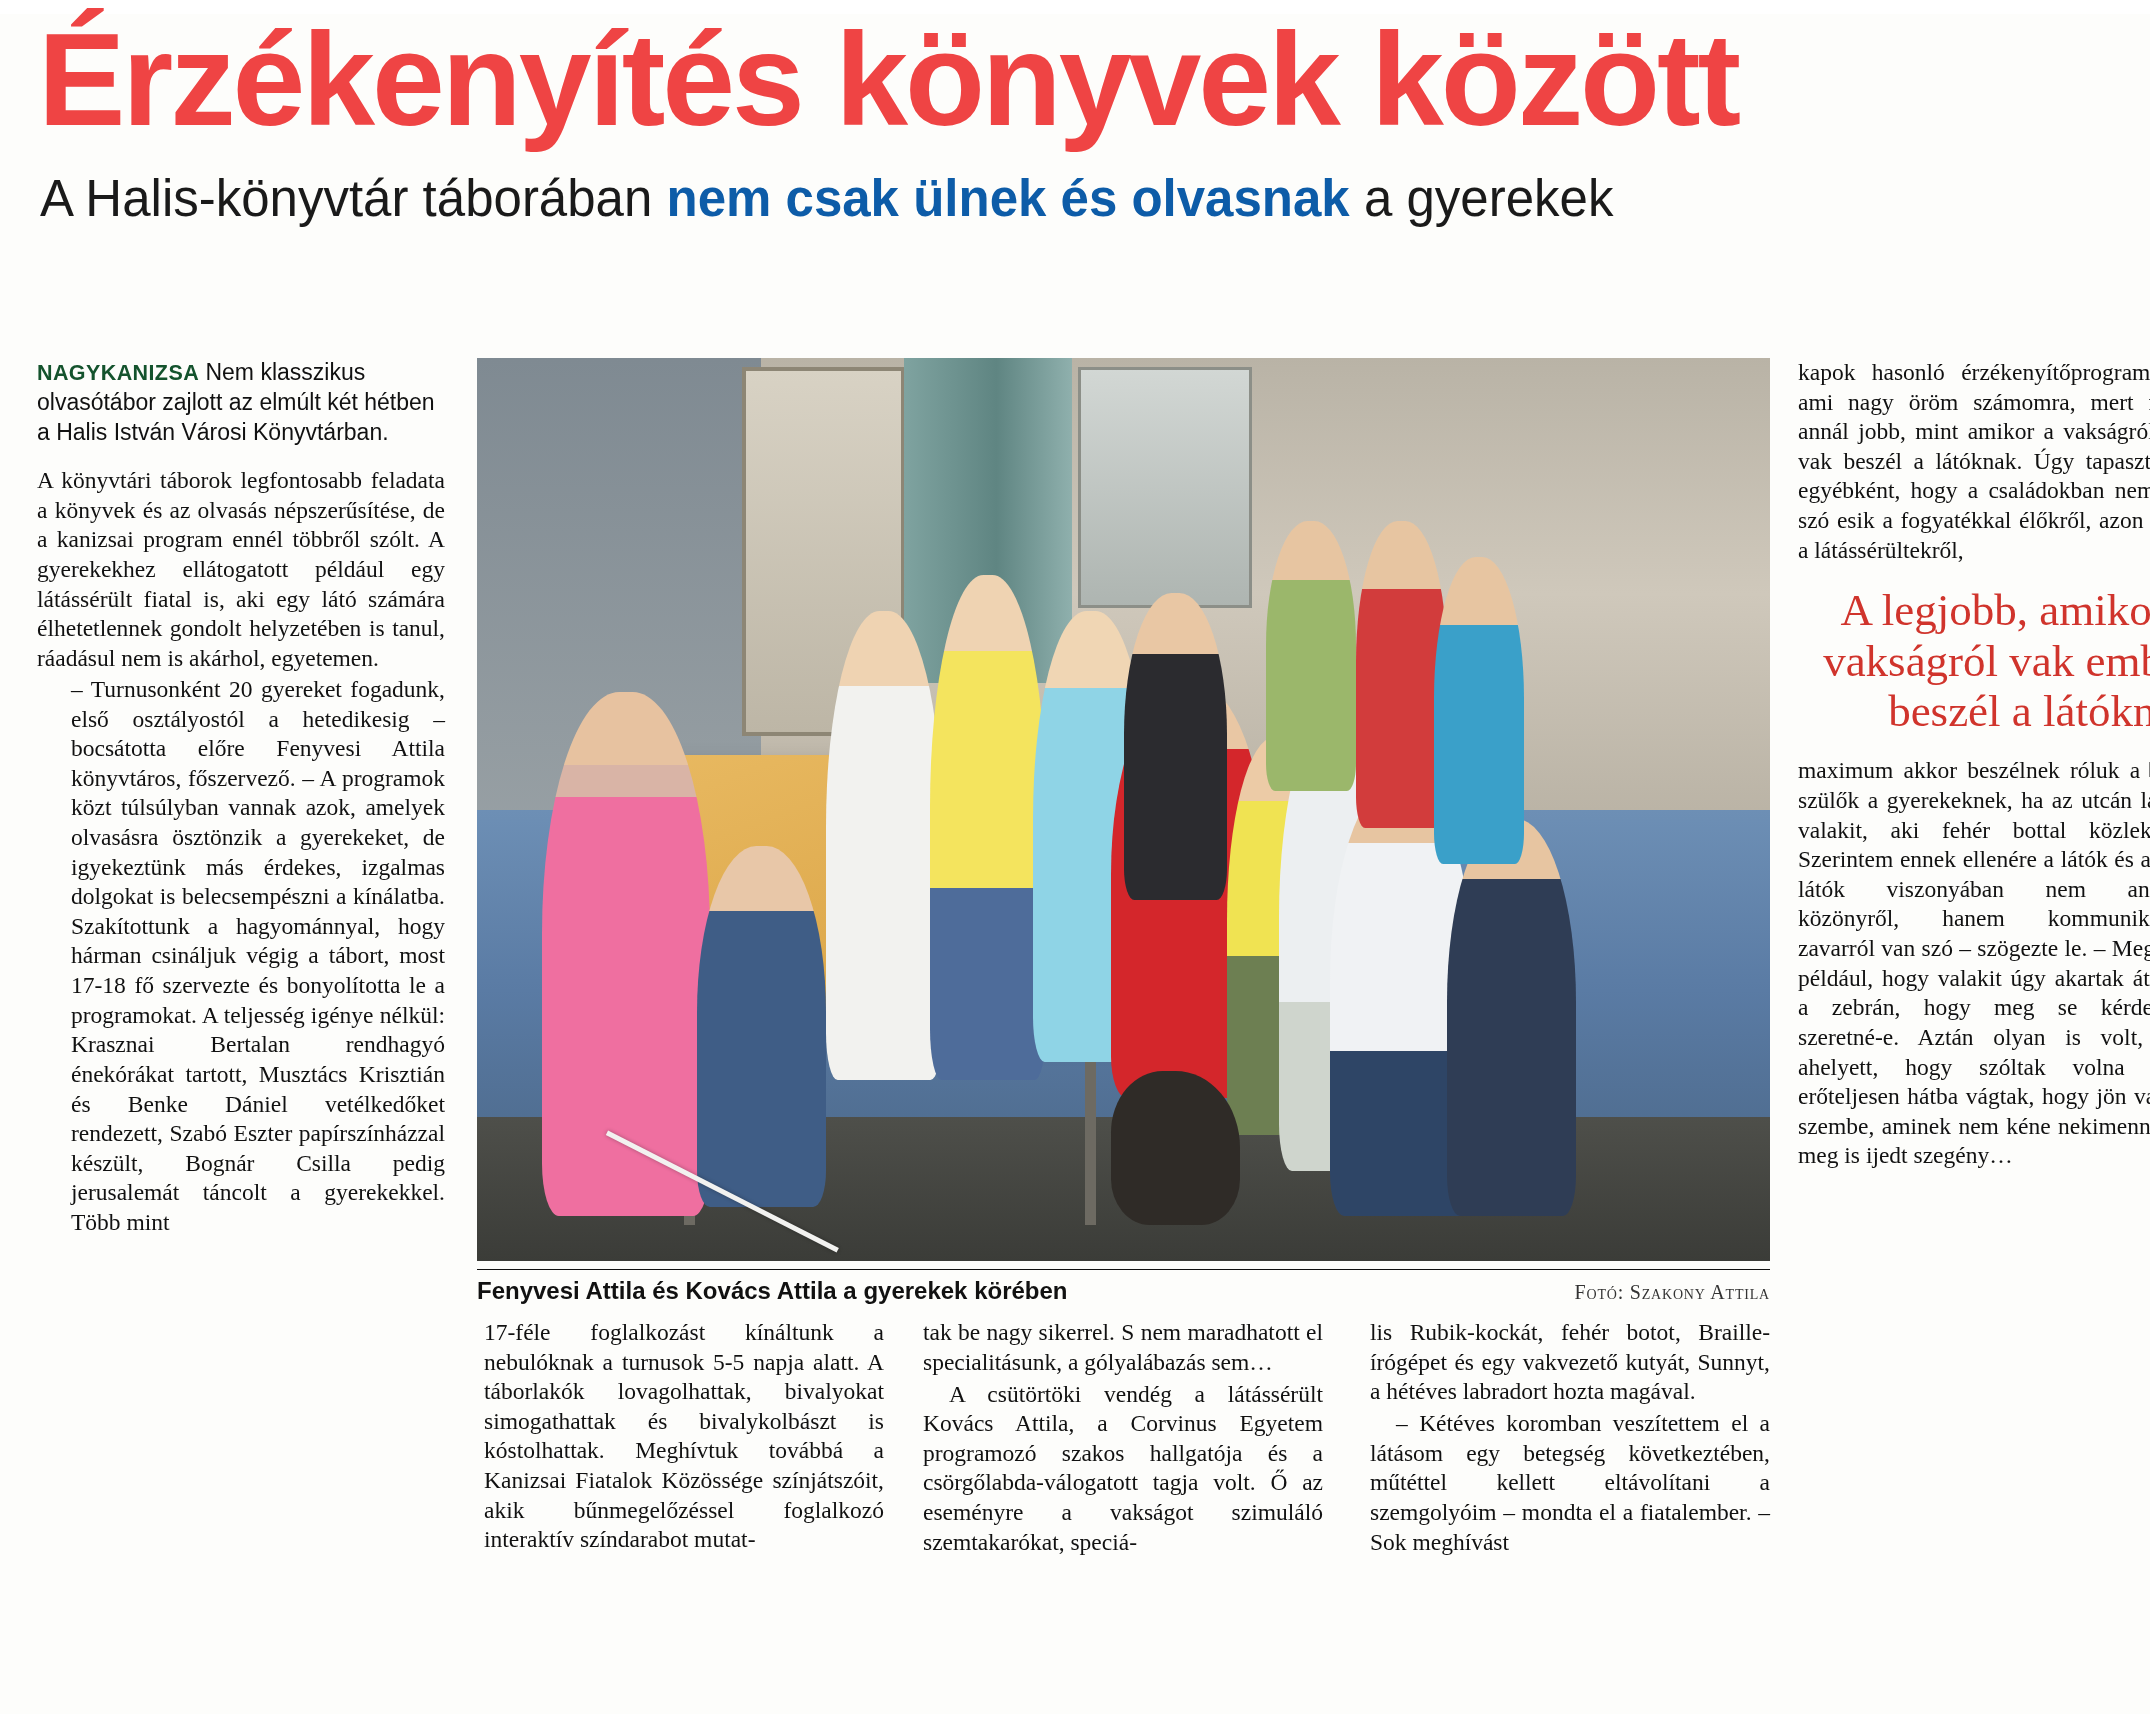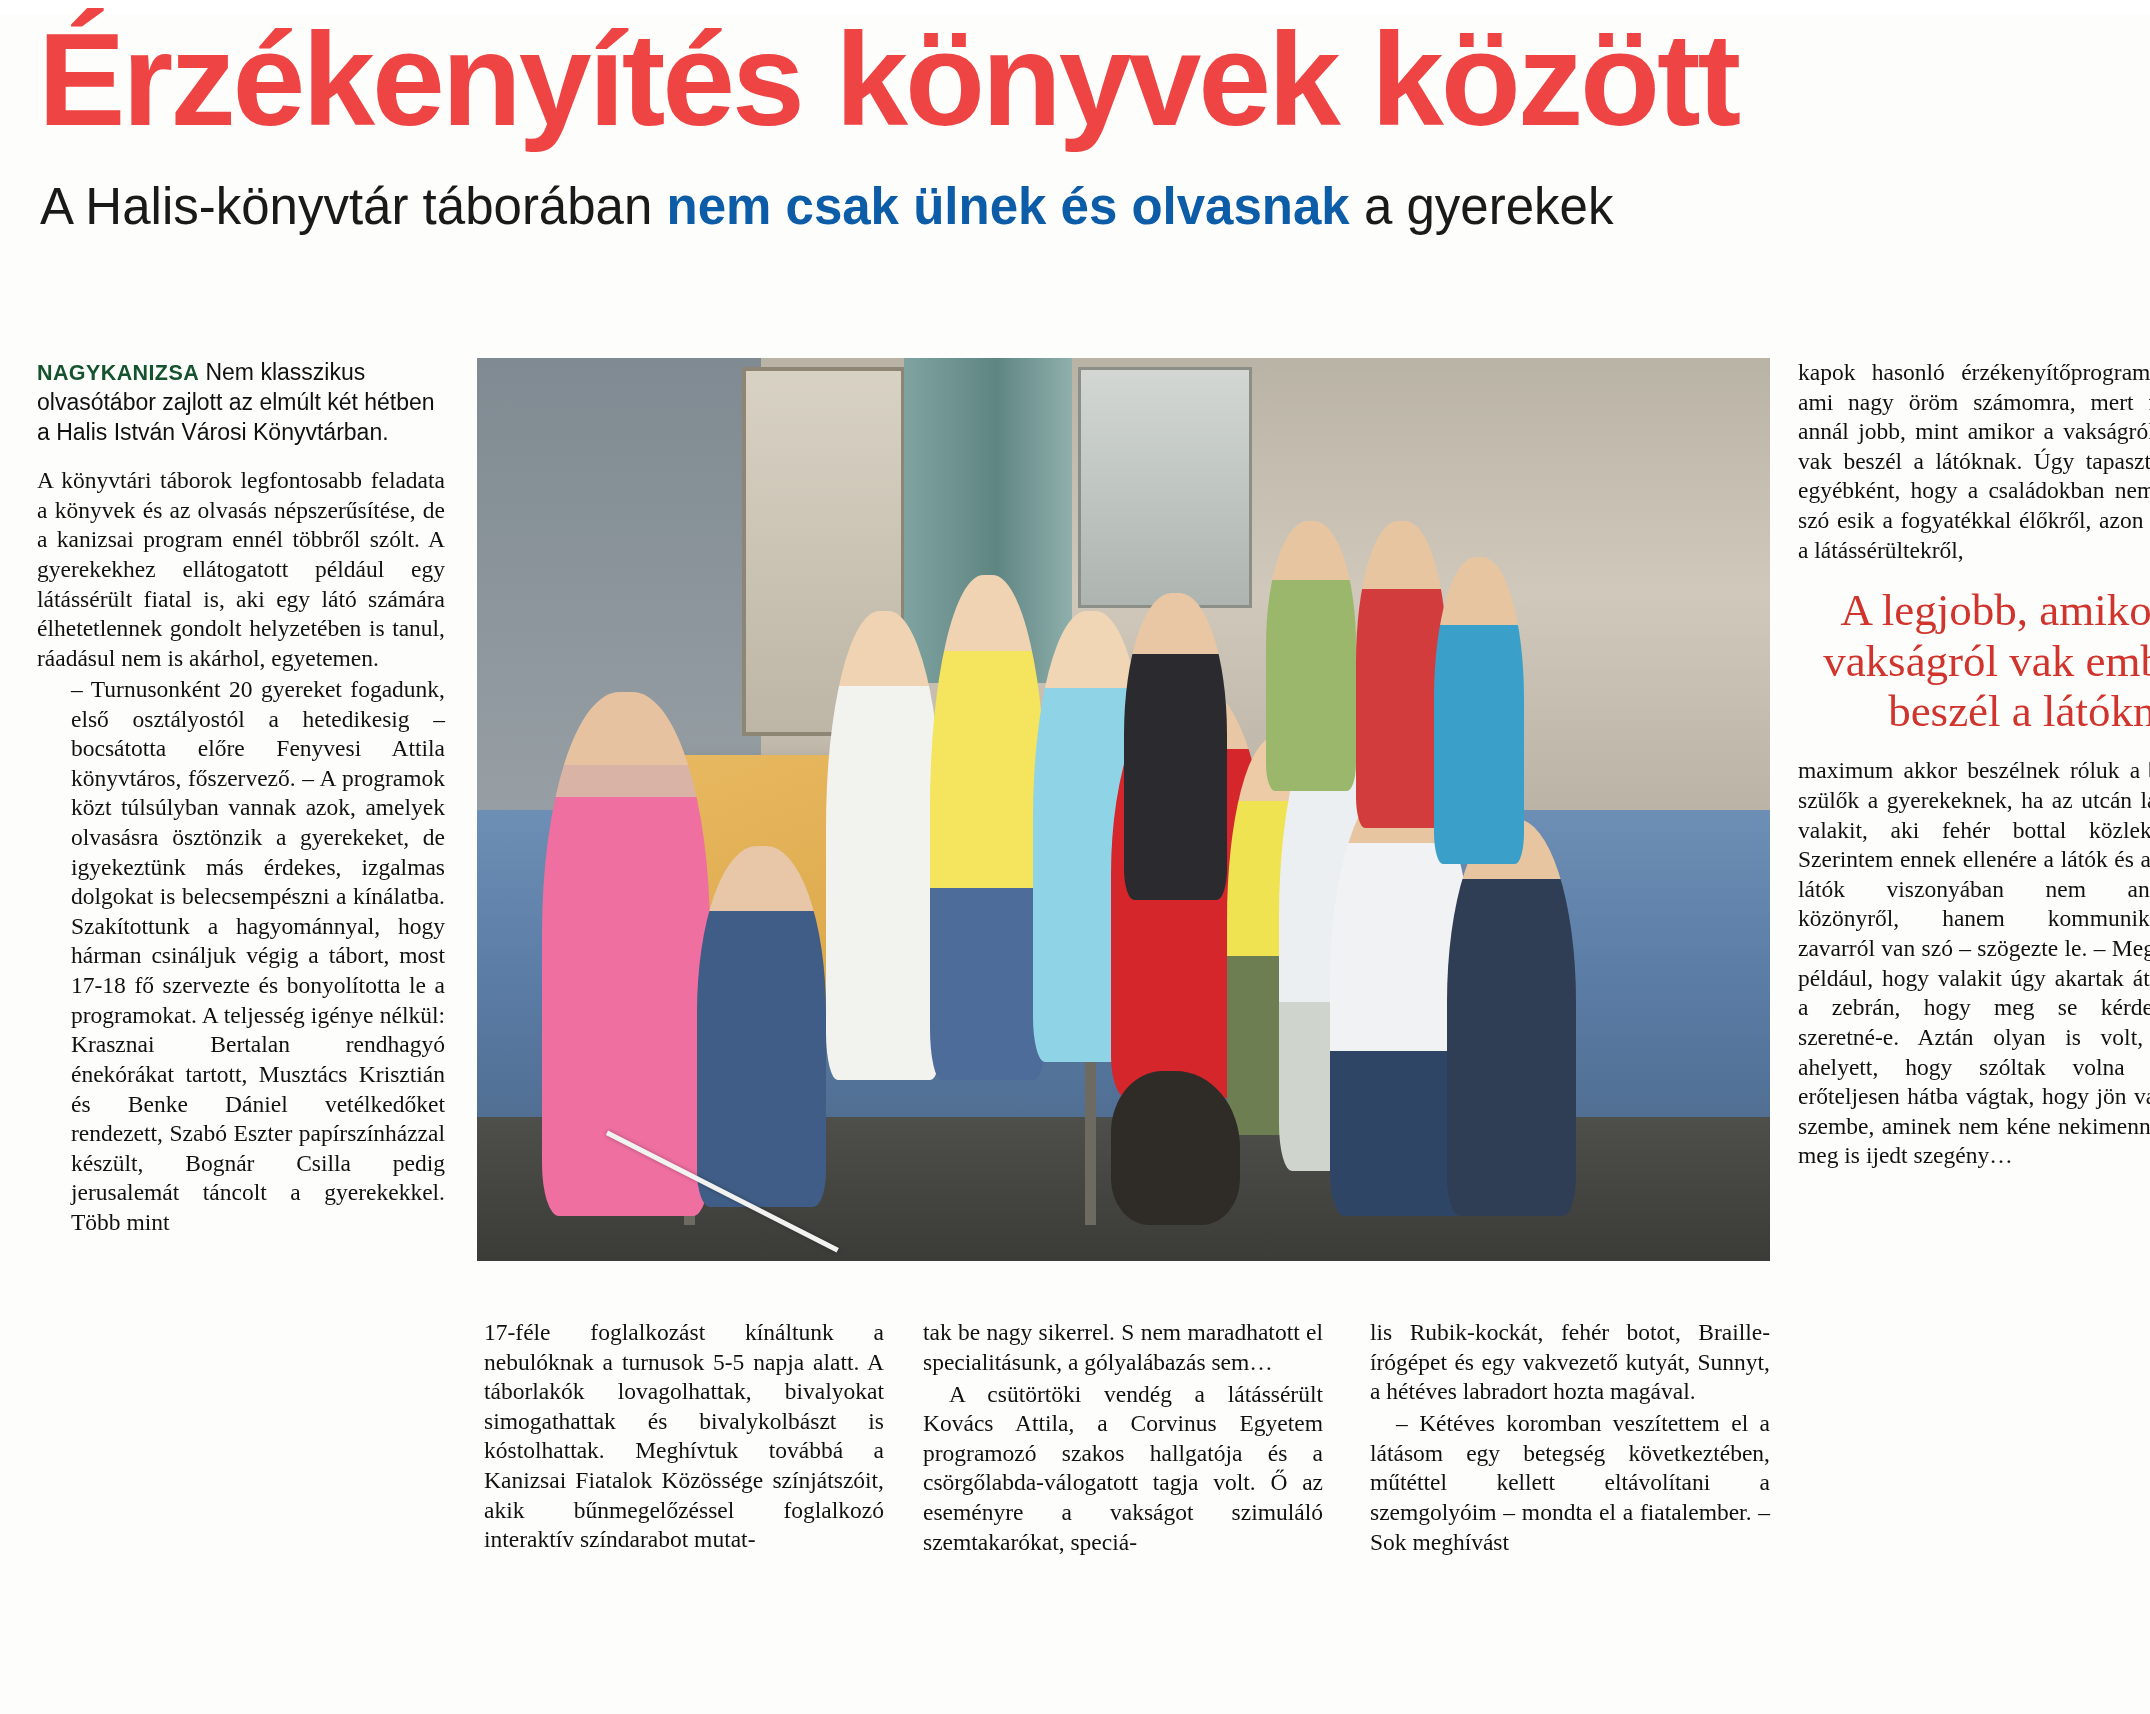--- a/index.html
+++ b/index.html
@@ -32,21 +32,21 @@
     letter-spacing: -3.1px;
     color: #ef4444;
     margin: 14px 0 0 38px;
     white-space: nowrap;
   }
   .subhead {
     font-family: "Liberation Sans", sans-serif;
     font-size: 51px;
     line-height: 1.1;
     color: #1a1a1a;
-    margin: 34px 0 0 40px;
+    margin: 26px 0 0 40px;
     white-space: nowrap;
   }
   .subhead .accent {
     color: #0d5ca8;
     font-weight: bold;
   }
 
   
   .content {
     position: absolute;
@@ -273,20 +273,24 @@
         <div class="person" style="left:58%; bottom:14%; width:8%; height:44%; background:linear-gradient(180deg,#eccba6 0 16%, #f0e352 16% 55%, #6d7f52 55% 100%);"></div>
         <div class="person" style="left:62%; bottom:10%; width:10%; height:52%; background:linear-gradient(180deg,#e8c6a2 0 14%, #eceff1 14% 64%, #cfd5cd 64% 100%);"></div>
         <div class="person" style="left:66%; bottom:5%; width:11%; height:48%; background:linear-gradient(180deg,#e7c5a1 0 14%, #f0f2f4 14% 62%, #2e4566 62% 100%);"></div>
         <div class="person" style="left:75%; bottom:5%; width:10%; height:44%; background:linear-gradient(180deg,#e7c5a1 0 15%, #2f3d55 15% 100%);"></div>
         <div class="person" style="left:61%; bottom:52%; width:7%; height:30%; background:linear-gradient(180deg,#e7c5a1 0 22%, #9bb76b 22% 100%);"></div>
         <div class="person" style="left:68%; bottom:48%; width:7%; height:34%; background:linear-gradient(180deg,#e7c5a1 0 22%, #d23c3c 22% 100%);"></div>
         <div class="person" style="left:74%; bottom:44%; width:7%; height:34%; background:linear-gradient(180deg,#e7c5a1 0 22%, #3aa0c9 22% 100%);"></div>
         <div class="dog"></div>
         <div class="cane"></div>
       </div>
+      <div class="caption-bar">
+        <div class="caption-text">Fenyvesi Attila és Kovács Attila a gyerekek körében</div>
+        <div class="credit">Fotó: Szakony Attila</div>
+      </div>
     </div>
 
     <div class="under-photo">
       <div class="under-col" id="under-1">
         <p>17-féle foglalkozást kínáltunk a nebulóknak a turnusok 5-5 napja alatt. A táborlakók lovagolhattak, bivalyokat simogathattak és bivalykolbászt is kóstolhattak. Meghívtuk továbbá a Kanizsai Fiatalok Közössége színjátszóit, akik bűnmegelőzéssel foglalkozó interaktív színdarabot mutat-</p>
       </div>
       <div class="under-col" id="under-2">
         <p>tak be nagy sikerrel. S nem maradhatott el specialitásunk, a gólyalábazás sem…</p>
         <p>A csütörtöki vendég a látássérült Kovács Attila, a Corvinus Egyetem programozó szakos hallgatója és a csörgőlabda-válogatott tagja volt. Ő az eseményre a vakságot szimuláló szemtakarókat, speciá-</p>
       </div>

